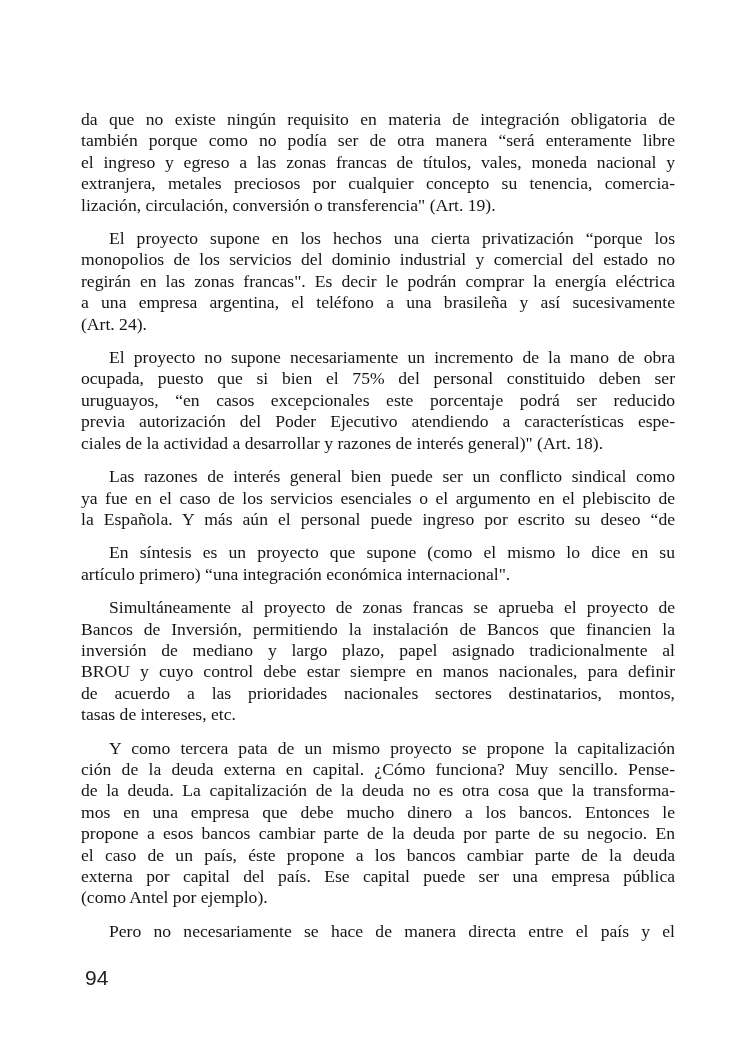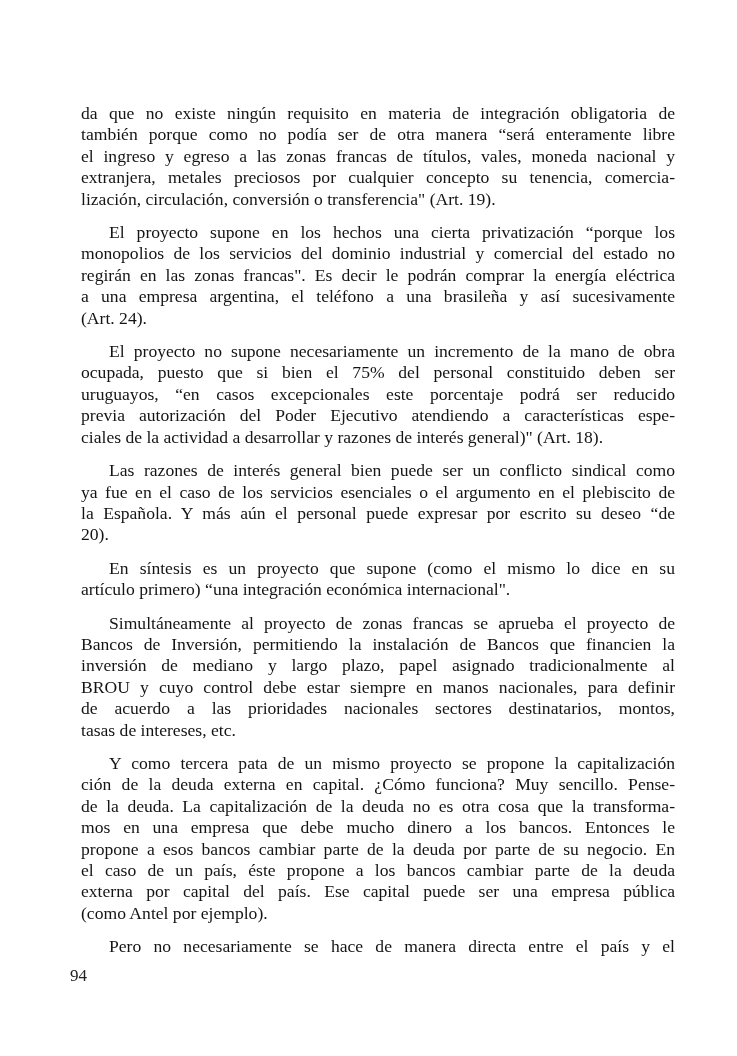--- a/index.html
+++ b/index.html
@@ -9,21 +9,21 @@
     }
     body {
       width: 737px;
       height: 1056px;
       position: relative;
       overflow: hidden;
     }
     .page {
       position: absolute;
       left: 81px;
-      top: 103px;
+      top: 109px;
       width: 594px;
       font-family: "Liberation Serif", "DejaVu Serif", serif;
       font-size: 17.6px;
       line-height: 21.4px;
       color: #141414;
       text-align: justify;
       hyphens: manual;
     }
     .para {
       margin: 0 0 12px 0;
@@ -36,24 +36,24 @@
       white-space: nowrap;
     }
     .line.last {
       text-align-last: left;
     }
     .line.first-indent {
       padding-left: 28px;
     }
     .page-number {
       position: absolute;
-      left: 70px;
+      left: 85px;
       top: 966px;
-      font-family: Liberation Serif, serif;
-      font-size: 17px;
+      font-family: Liberation Sans, sans-serif;
+      font-size: 21px;
       color: #222;
     }
   </style>
 </head>
 <body>
 
 <div class="page">
 
   <div class="para">
     <span class="line">da que no existe ningún requisito en materia de integración obligatoria de</span>
@@ -75,22 +75,21 @@
     <span class="line first-indent">El proyecto no supone necesariamente un incremento de la mano de obra</span>
     <span class="line">ocupada, puesto que si bien el 75% del personal constituido deben ser</span>
     <span class="line">uruguayos, “en casos excepcionales este porcentaje podrá ser reducido</span>
     <span class="line">previa autorización del Poder Ejecutivo atendiendo a características espe-</span>
     <span class="line last">ciales de la actividad a desarrollar y razones de interés general)" (Art. 18).</span>
   </div>
 
   <div class="para">
     <span class="line first-indent">Las razones de interés general bien puede ser un conflicto sindical como</span>
     <span class="line">ya fue en el caso de los servicios esenciales o el argumento en el plebiscito de</span>
-    <span class="line">la Española. Y más aún el personal puede expresar por escrito su deseo “de</span>
-    <span class="line last">20).</span>
+    <span class="line">la Española. Y más aún el personal puede ingreso por escrito su deseo “de</span>
   </div>
 
   <div class="para">
     <span class="line first-indent">En síntesis es un proyecto que supone (como el mismo lo dice en su</span>
     <span class="line last">artículo primero) “una integración económica internacional".</span>
   </div>
 
   <div class="para">
     <span class="line first-indent">Simultáneamente al proyecto de zonas francas se aprueba el proyecto de</span>
     <span class="line">Bancos de Inversión, permitiendo la instalación de Bancos que financien la</span>

